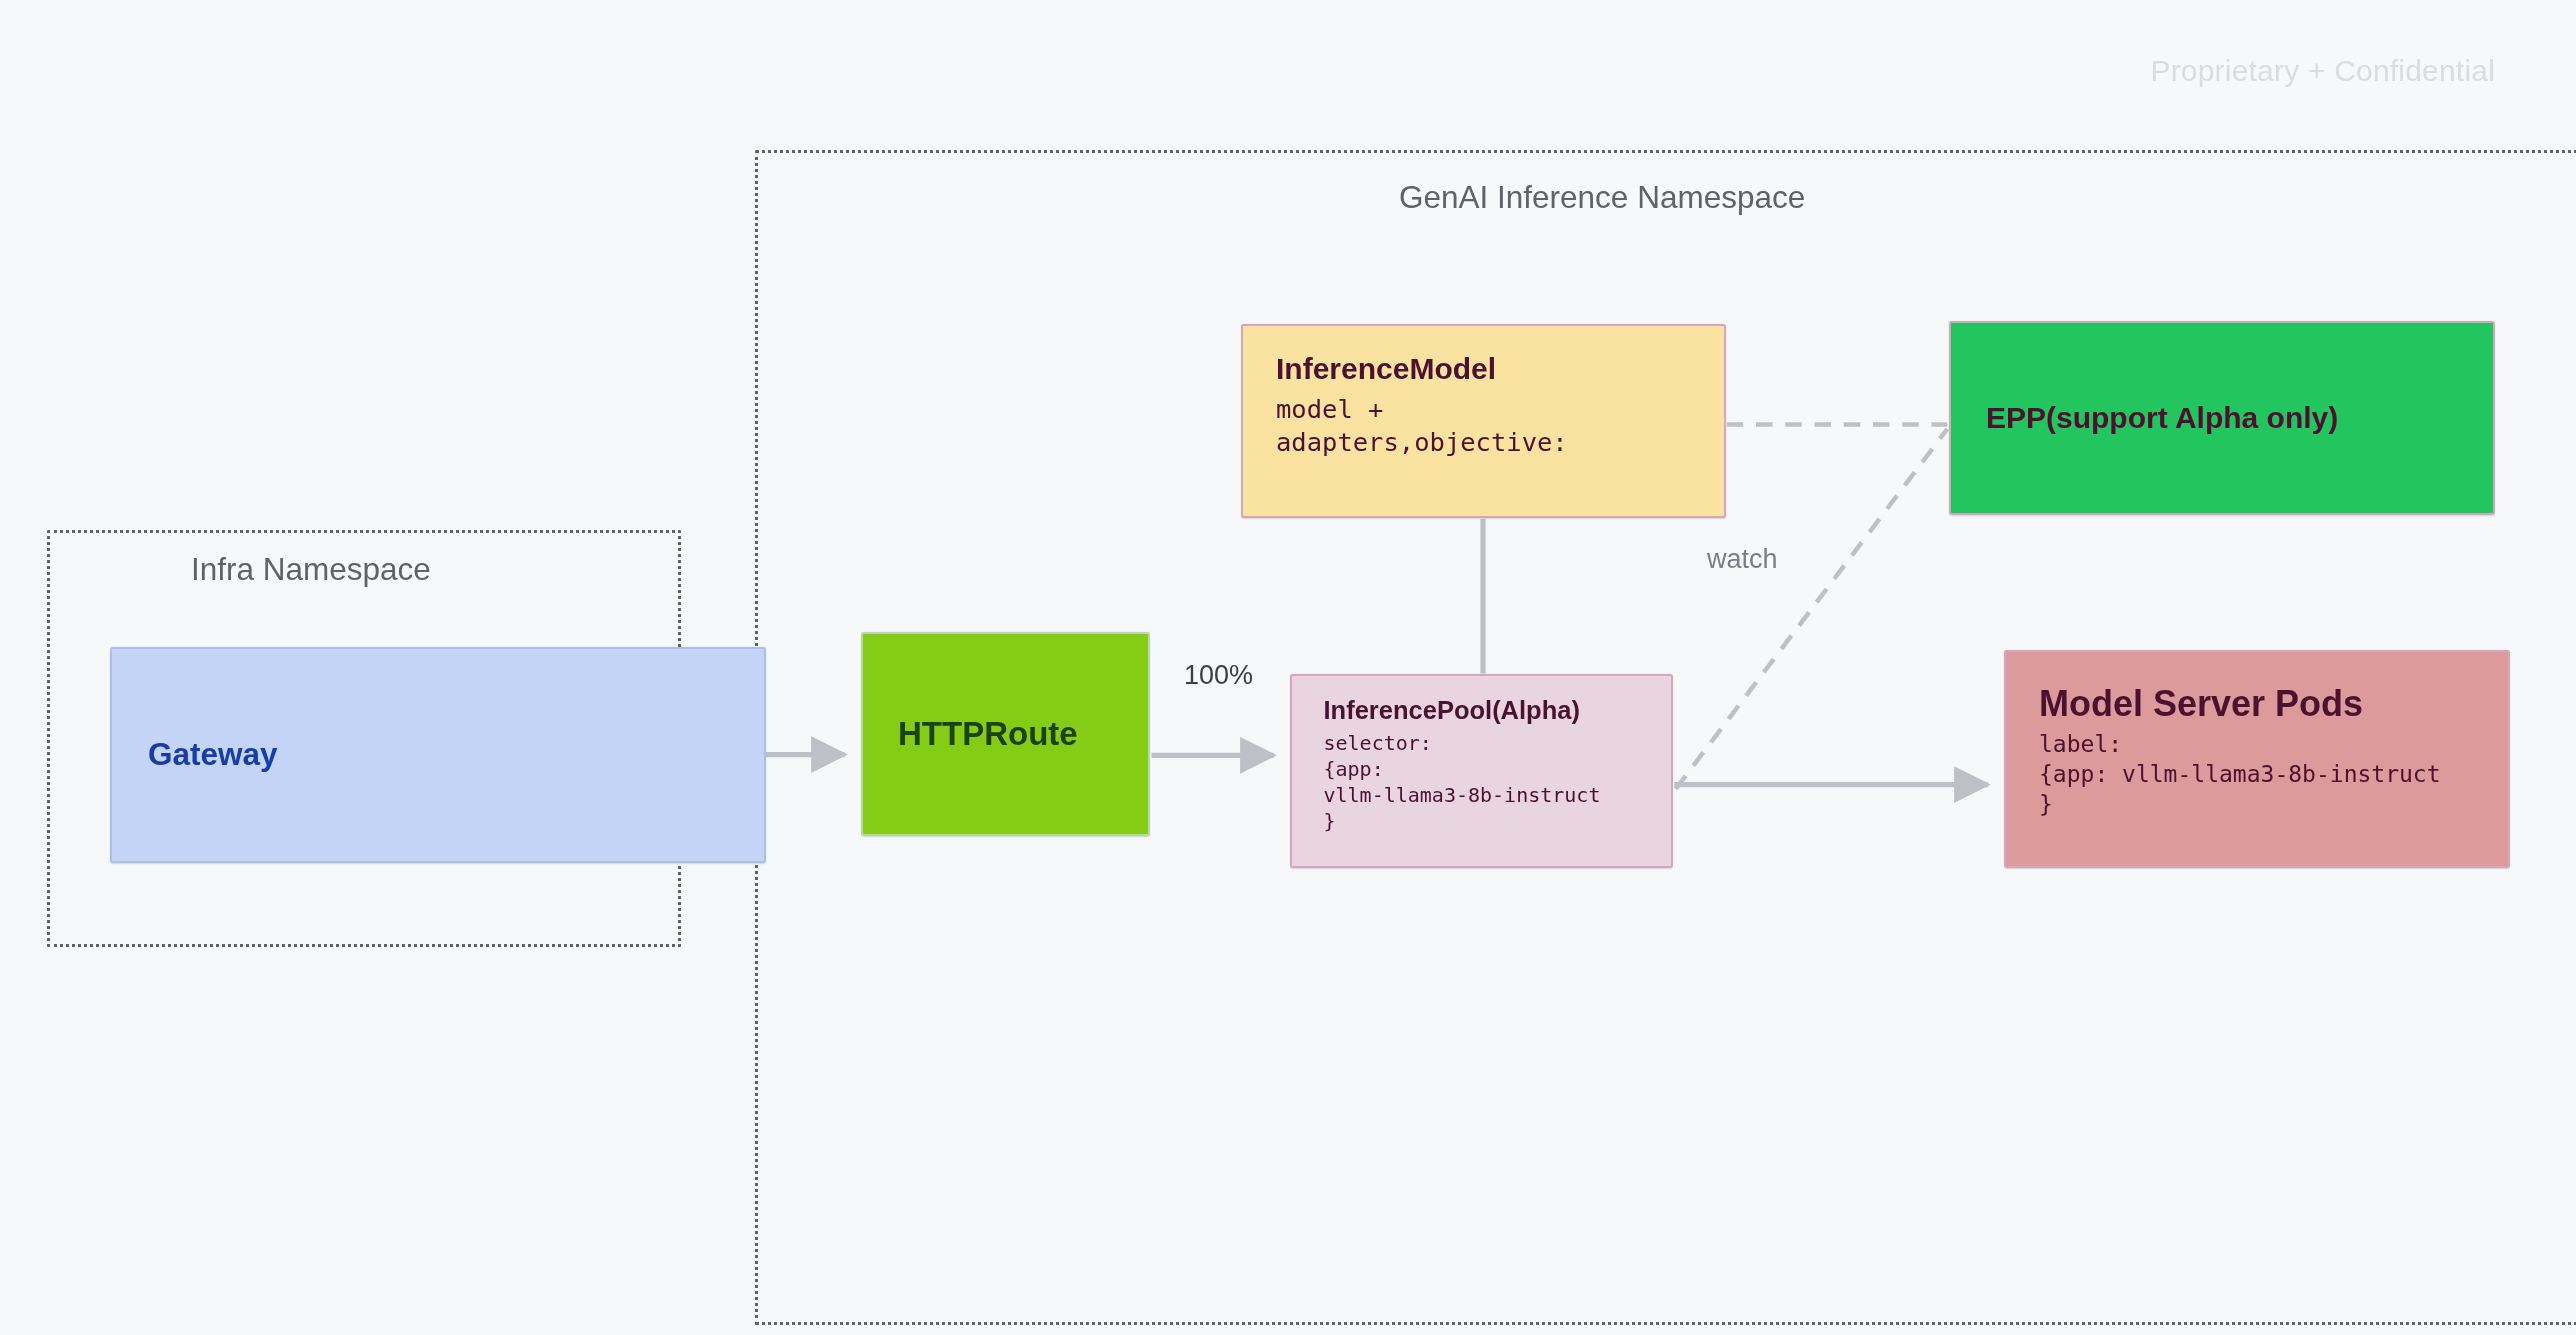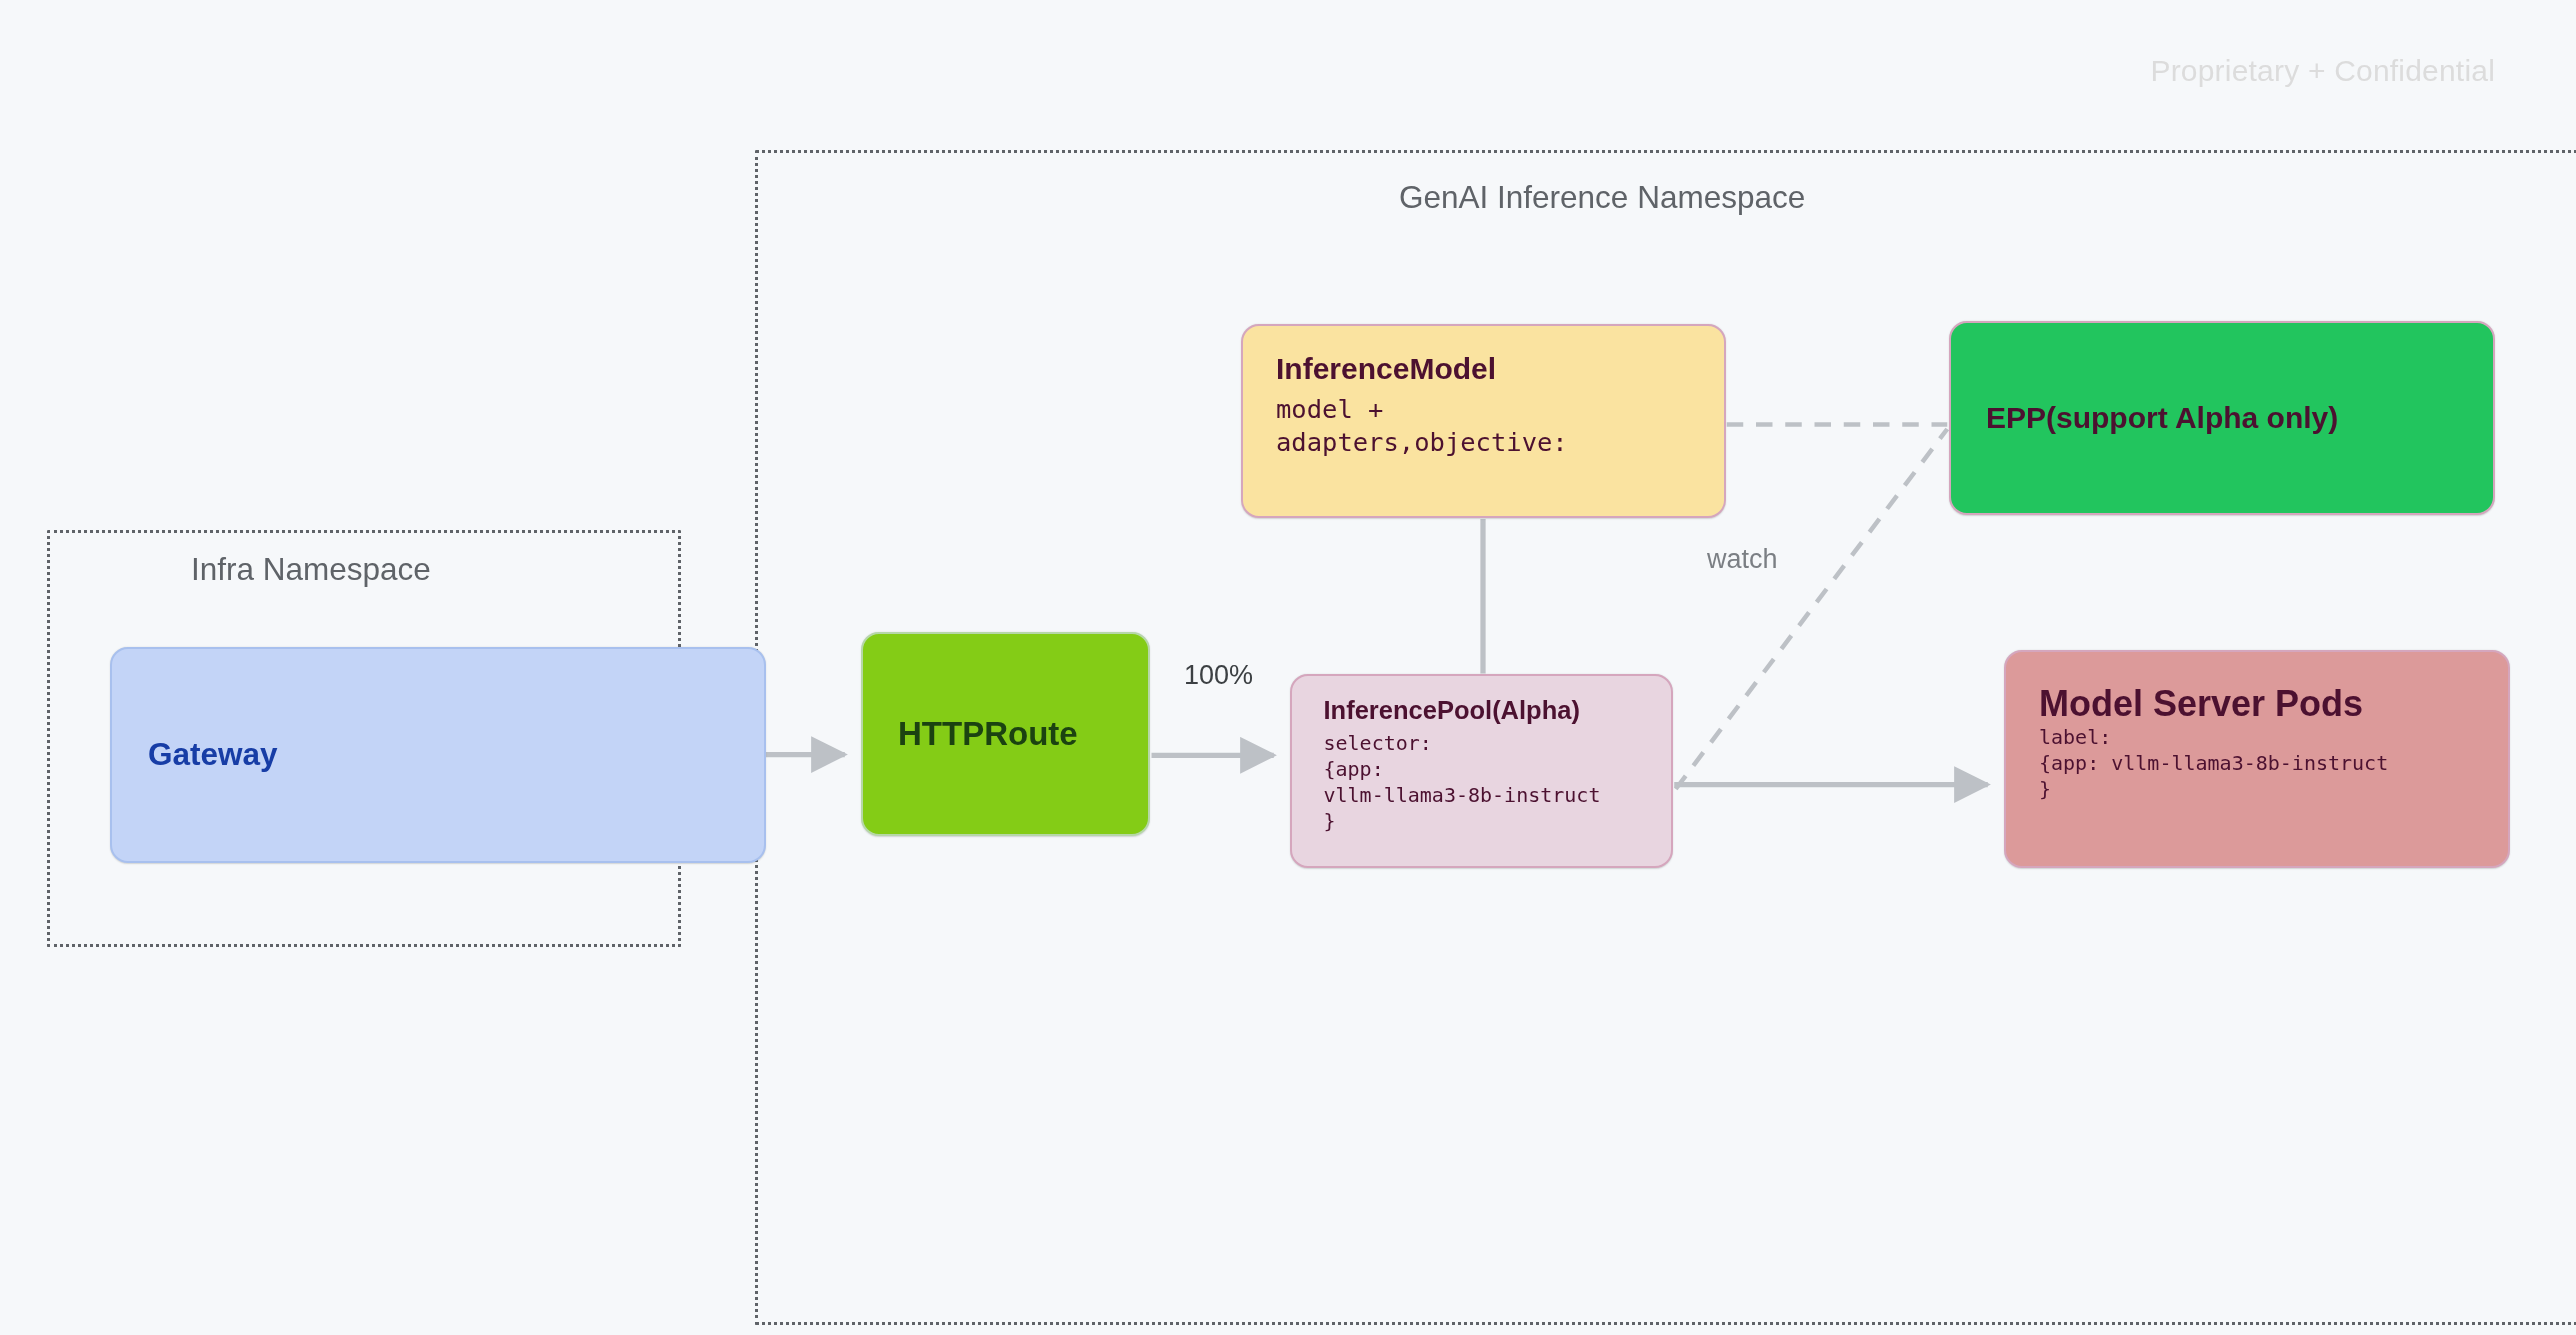--- a/index.html
+++ b/index.html
@@ -60,21 +60,21 @@
     top: 551px;
   }
   .ns-genai-title {
     left: 1399px;
     top: 179px;
   }
 
   
   .node {
     position: absolute;
-    border-radius: 18px;
+    border-radius: 3px;
     box-sizing: border-box;
     box-shadow: 0 0.8px 1.5px rgba(60,64,67,0.20);
   }
   .node .title {
     font-weight: bold;
     line-height: 1.12;
     white-space: pre;
   }
   .node .body {
     font-family: "DejaVu Sans Mono", "Liberation Mono", monospace;
@@ -181,22 +181,23 @@
     height: 218px;
     background: #dc9a9a;
     border: 2.3px solid #d5a6bd;
     padding: 31.5px 0 0 33px;
   }
   .n-modelserver .title {
     font-size: 36px;
     color: #4c1130;
   }
   .n-modelserver .body {
-    font-size: 20px;
-    color: #4c1130;
+    font-size: 23px;
+    color: #4c1130;
+    margin-top: 6px;
   }
 
   
   #connectors {
     position: absolute;
     left: 0;
     top: 0;
     width: 2576px;
     height: 1335px;
     pointer-events: none;

